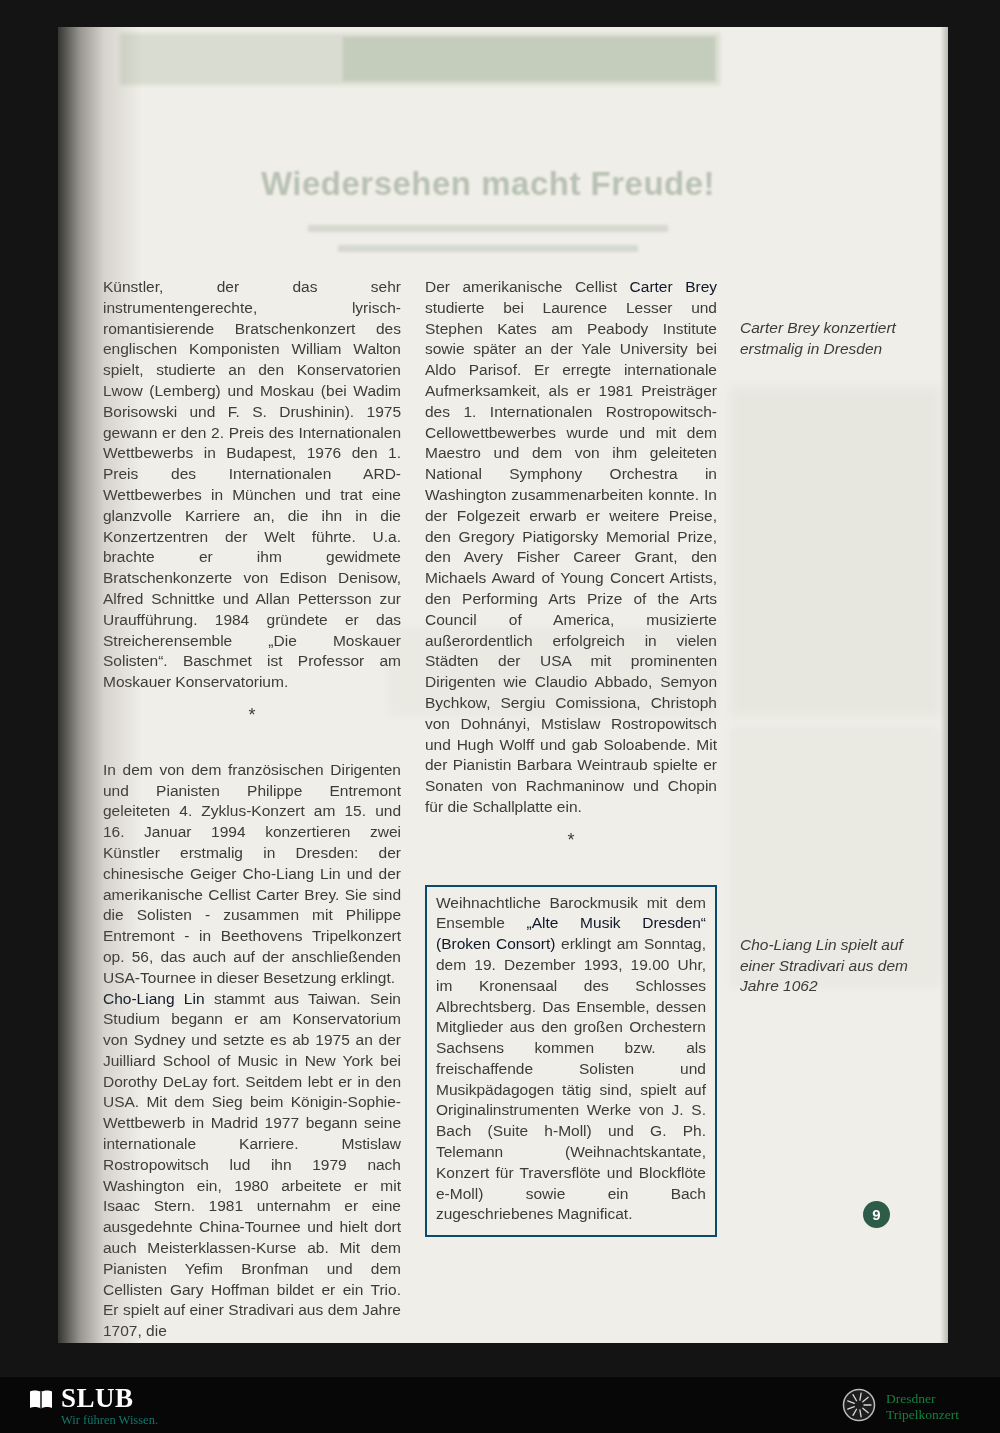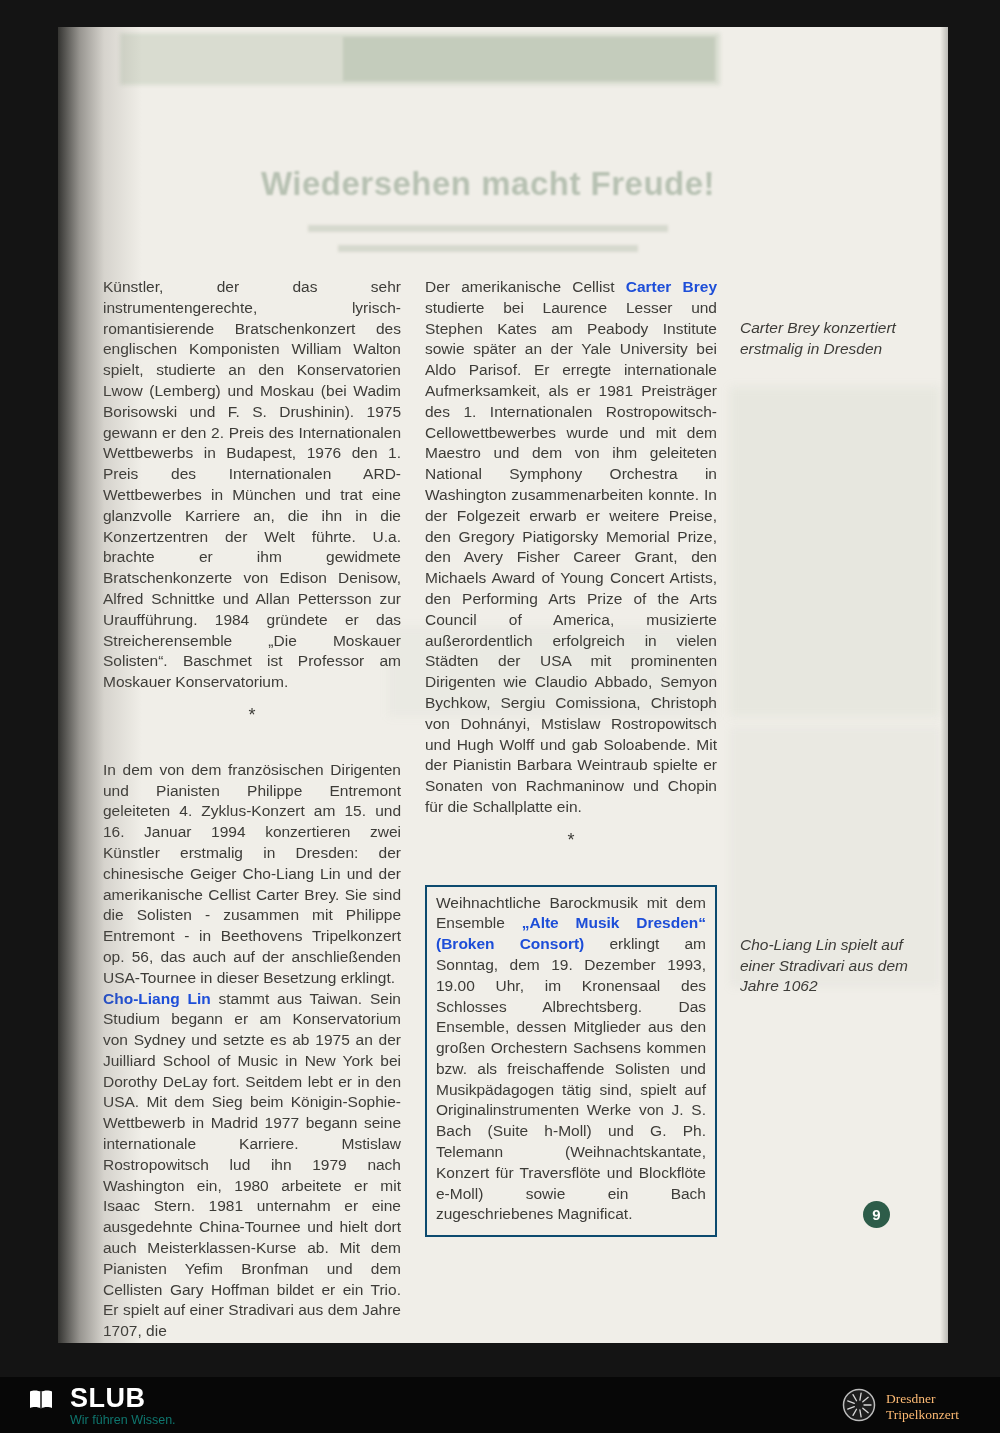--- a/index.html
+++ b/index.html
@@ -48,21 +48,21 @@
   .sm2 { left:672px; top:700px; width:210px; height:260px; background:rgba(160,176,150,.07); }
   .sm3 { left:330px; top:600px; width:330px; height:90px;  background:rgba(160,176,150,.06); }
 
   
   .col {
     position:absolute;
     font-size:15.5px; line-height:20.8px;
     color:#3d3c38; text-align:justify;
   }
   .col p { margin:0; }
-  .b { font-weight:bold; color:#1d4ed8; }
+  .b { font-weight:normal; color:#0f172a; }
   .sep { text-align:center; font-size:18px; margin:12px 0 34px; color:#3d3c38; }
   .col-left  { left:45px;  top:250px; width:298px; }
   .col-right { left:367px; top:250px; width:292px; }
 
   .event-box {
     border:2px solid #0c4a6e;
     padding:6px 9px 10px 9px;
     margin-top:2px;
   }
 
@@ -80,26 +80,26 @@
     background:#2d5c49; color:#fdfdfb;
     font-size:15px; font-weight:bold;
     display:flex; align-items:center; justify-content:center;
   }
 
   
   .footer {
     position:absolute; left:0; top:1377px; width:1000px; height:56px;
     background:#070707;
   }
-  .slub { position:absolute; left:28px; top:8px; display:flex; gap:16px; }
+  .slub { position:absolute; left:28px; top:8px; display:flex; gap:7px;font-family:Liberation Serif, serif; }
   .slub-icon { margin-top:3px; }
   .slub-title { font-size:27px; font-weight:bold; color:#ffffff; line-height:26px; letter-spacing:.5px; }
   .slub-tagline { font-size:12.5px; color:#0f766e; margin-top:2px; }
   .phil { position:absolute; left:842px; top:11px; display:flex; align-items:center; gap:10px; }
-  .phil-text { font-family:"Liberation Serif", serif; color:#fdba74; font-size:13.5px; line-height:16px; }
+  .phil-text { font-family:"Liberation Serif", serif; color:#15803d; font-size:13.5px; line-height:16px; }
 </style>
 </head>
 <body>
 
 <div class="page">
 
   <div class="bleed-band"></div>
   <div class="bleed-band2"></div>
   <div class="bleed-title">Wiedersehen macht Freude!</div>
   <div class="bleed-sub s1"></div>

